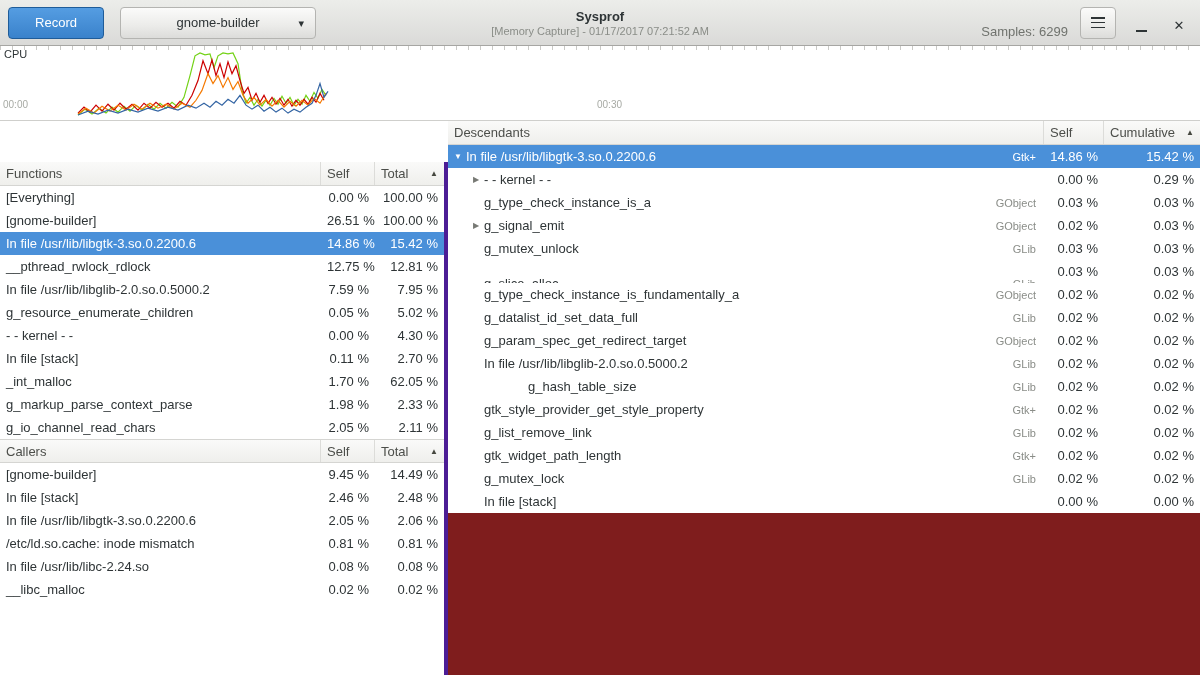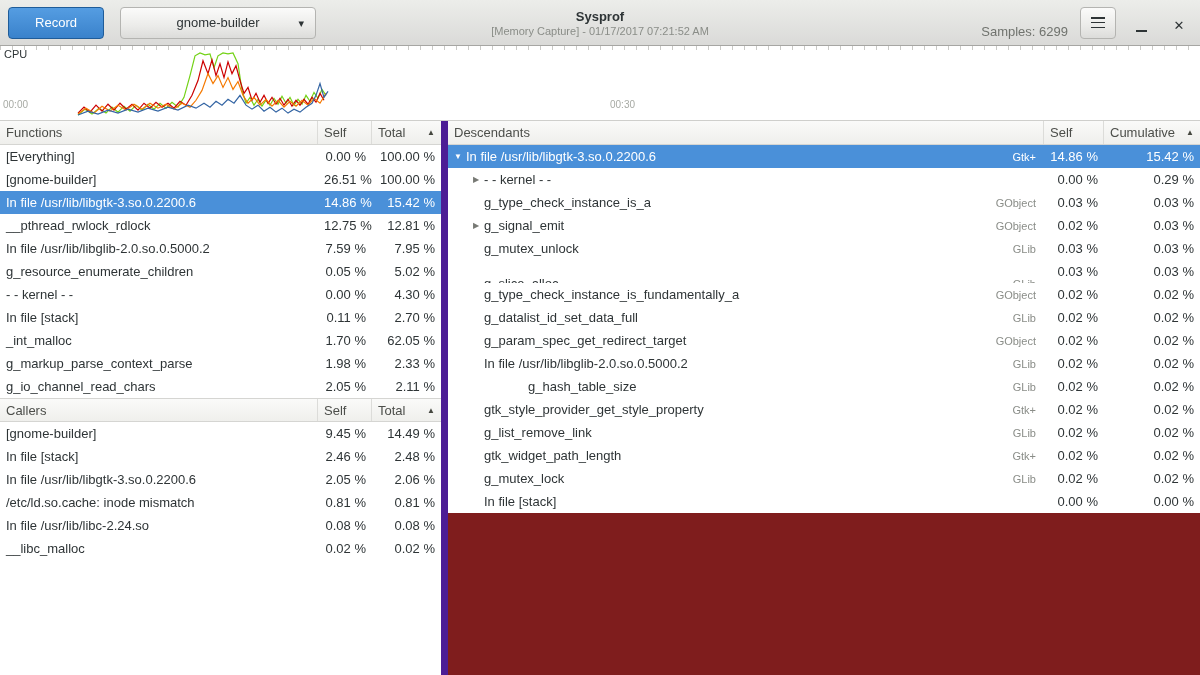--- a/index.html
+++ b/index.html
@@ -33,25 +33,25 @@
   .min-bar{display:block;width:11px;height:2px;background:#2e3436;margin-top:10px;}
 
   
   .graph{height:75px;flex:none;position:relative;background:#fff;border-bottom:1px solid #cfcfcc;}
   .graph svg{position:absolute;left:0;top:0;width:100%;height:100%;}
   .ruler{position:absolute;top:0;left:0;right:0;height:4px;
     background:repeating-linear-gradient(to right,#c9c9c6 0 1px,transparent 1px 12px);}
   .cpu-label{position:absolute;top:2px;left:4px;font-size:11px;color:#2e3436;}
   .tick-label{position:absolute;top:13px;font-size:10px;color:#a7aaa4;margin-top:40px;}
   .t0{left:3px;}
-  .t30{left:610px;}
+  .t30{left:597px;}
 
   
   .main{flex:1;display:flex;min-height:0;}
-  .left-panel{width:448px;flex:none;border-right:7px solid #4c1d95;display:flex;flex-direction:column;background:#fff;}
+  .left-panel{width:448px;flex:none;border-right:4px solid #4c1d95;display:flex;flex-direction:column;background:#fff;margin-top:41px;}
   .right-panel{flex:1;display:flex;flex-direction:column;background:#7f1d1d;min-width:0;}
   .thead{display:flex;height:24px;flex:none;
     background:linear-gradient(to bottom,#fafaf9,#efefec);
     border-bottom:1px solid #d5d5d2;}
   .callers-thead{border-top:1px solid #d5d5d2;}
   .th{display:flex;align-items:center;padding:0 6px;color:#4c4e4a;
     border-right:1px solid #dcdcd9;overflow:hidden;white-space:nowrap;}
   .th:last-child{border-right:none;}
   .th .sort{margin-left:auto;font-size:8px;color:#45473f;padding-left:4px;}
   .col-name{flex:1;min-width:0;}

